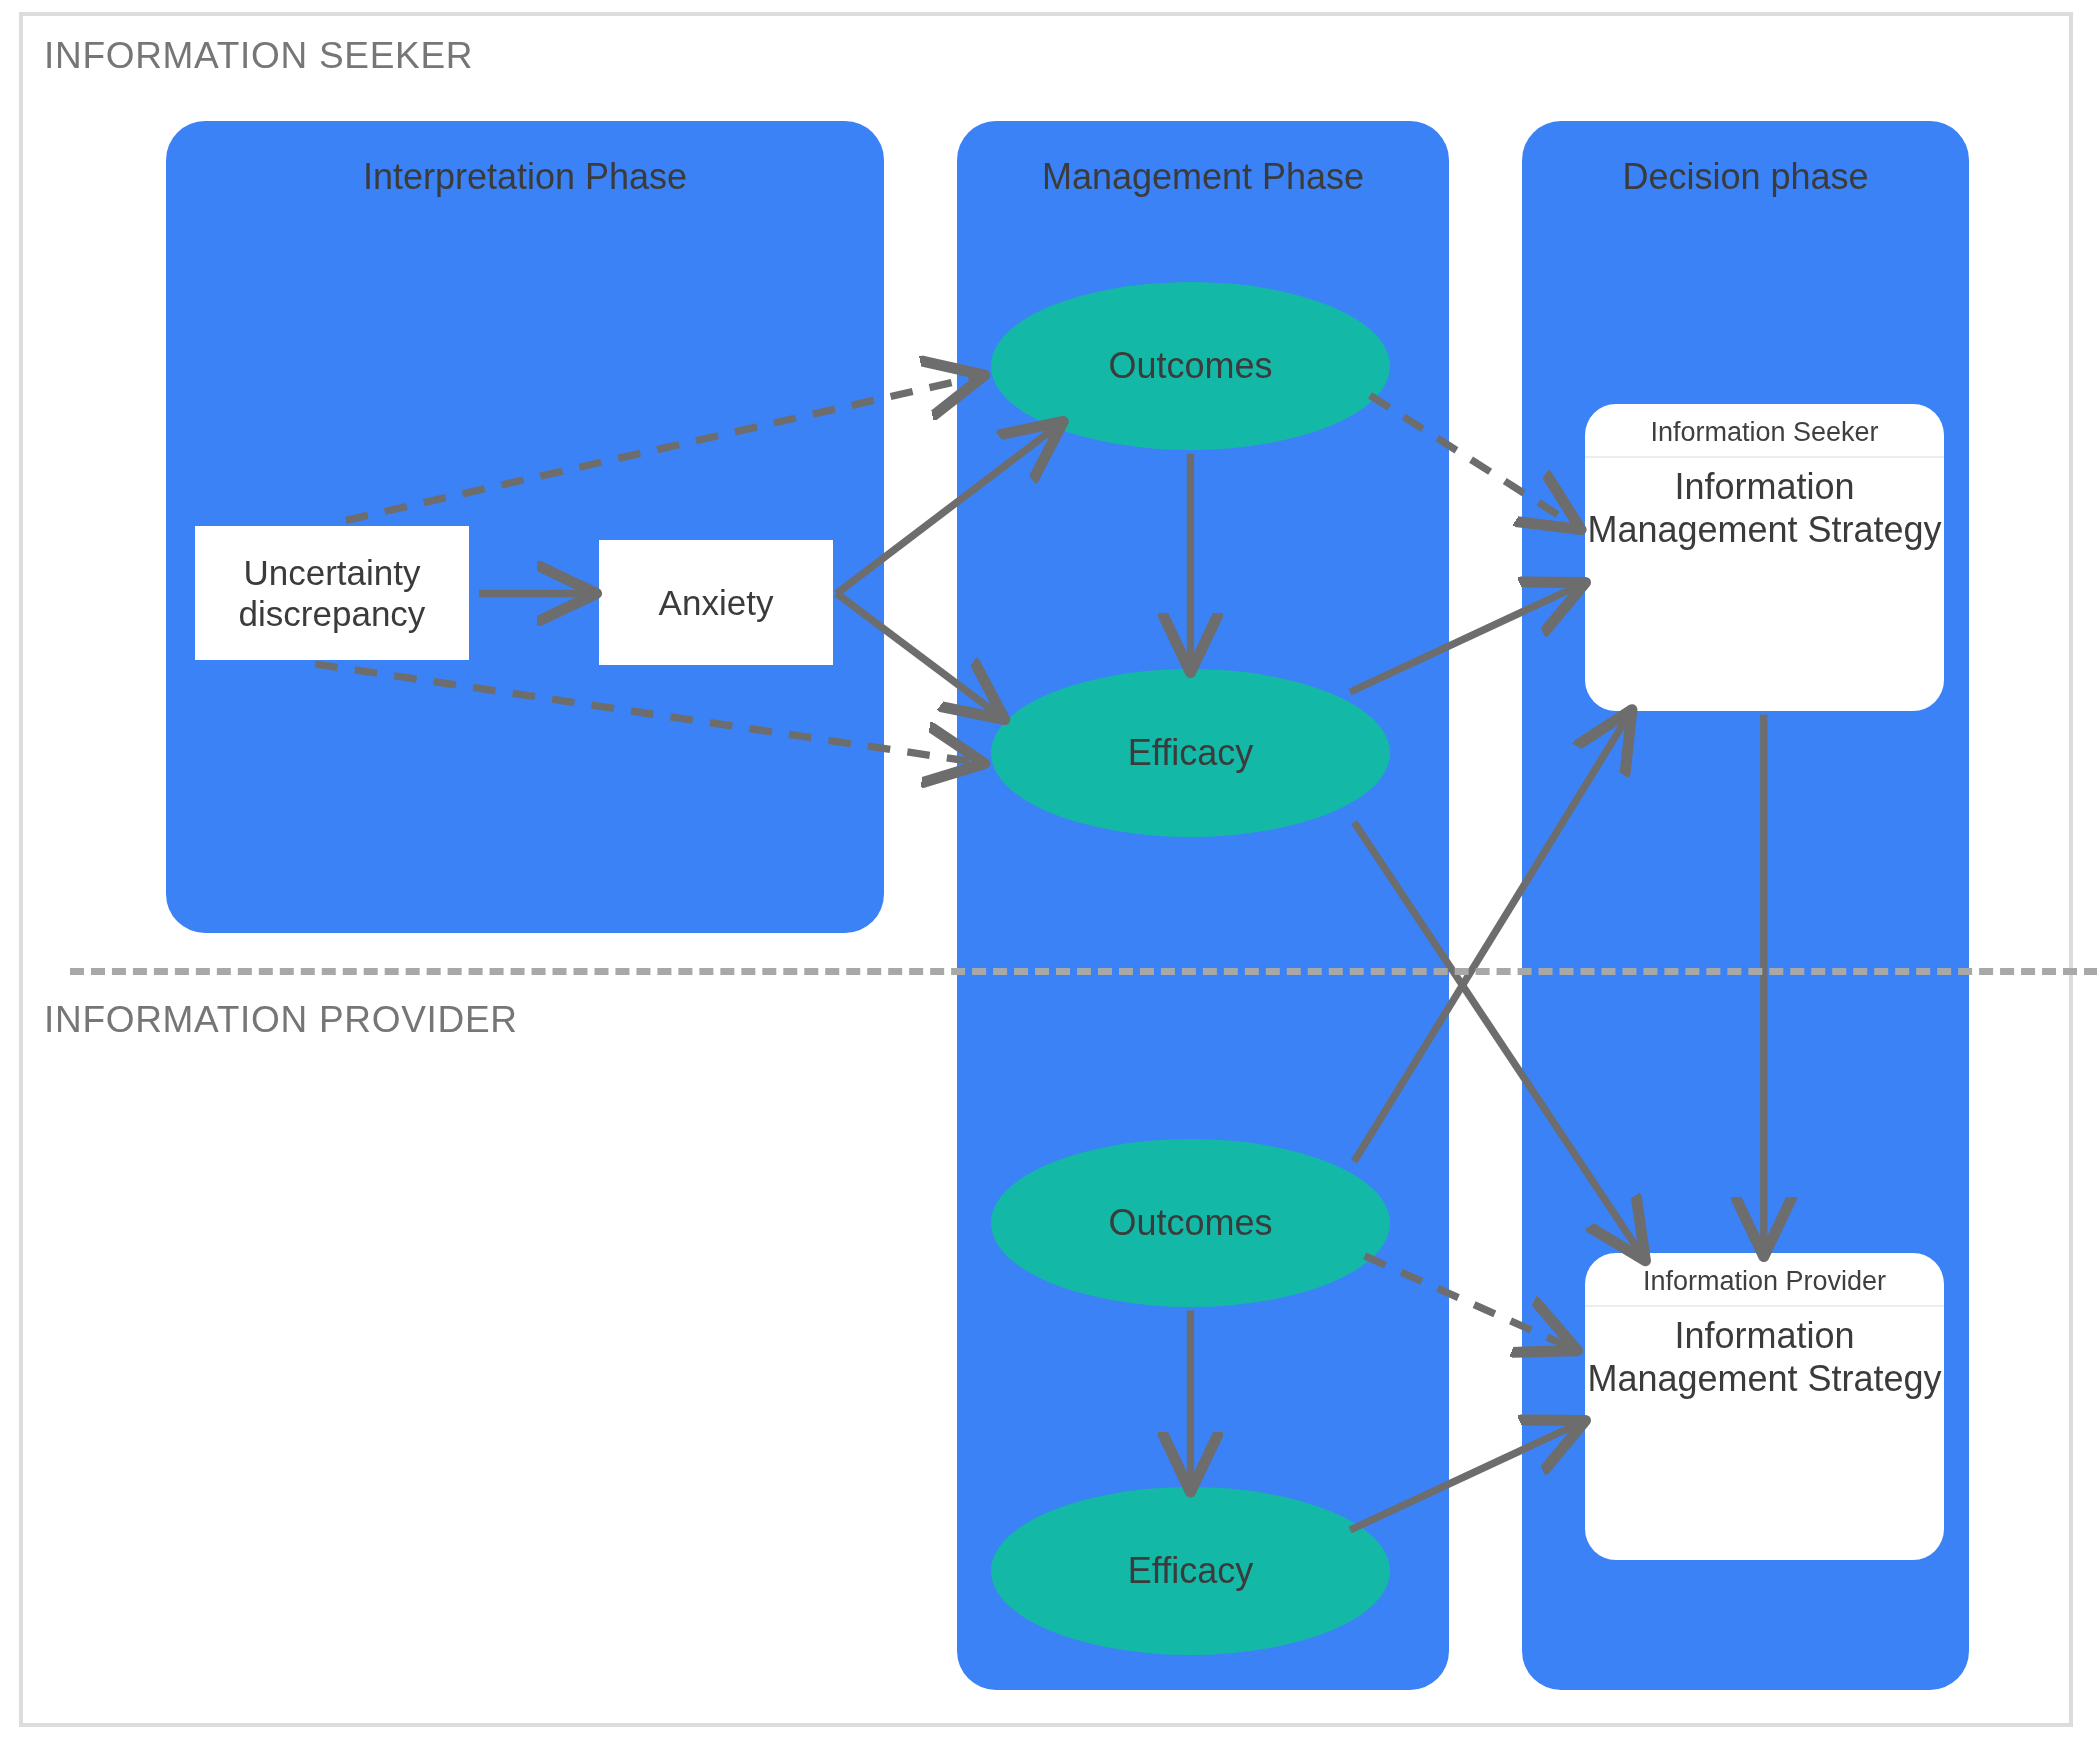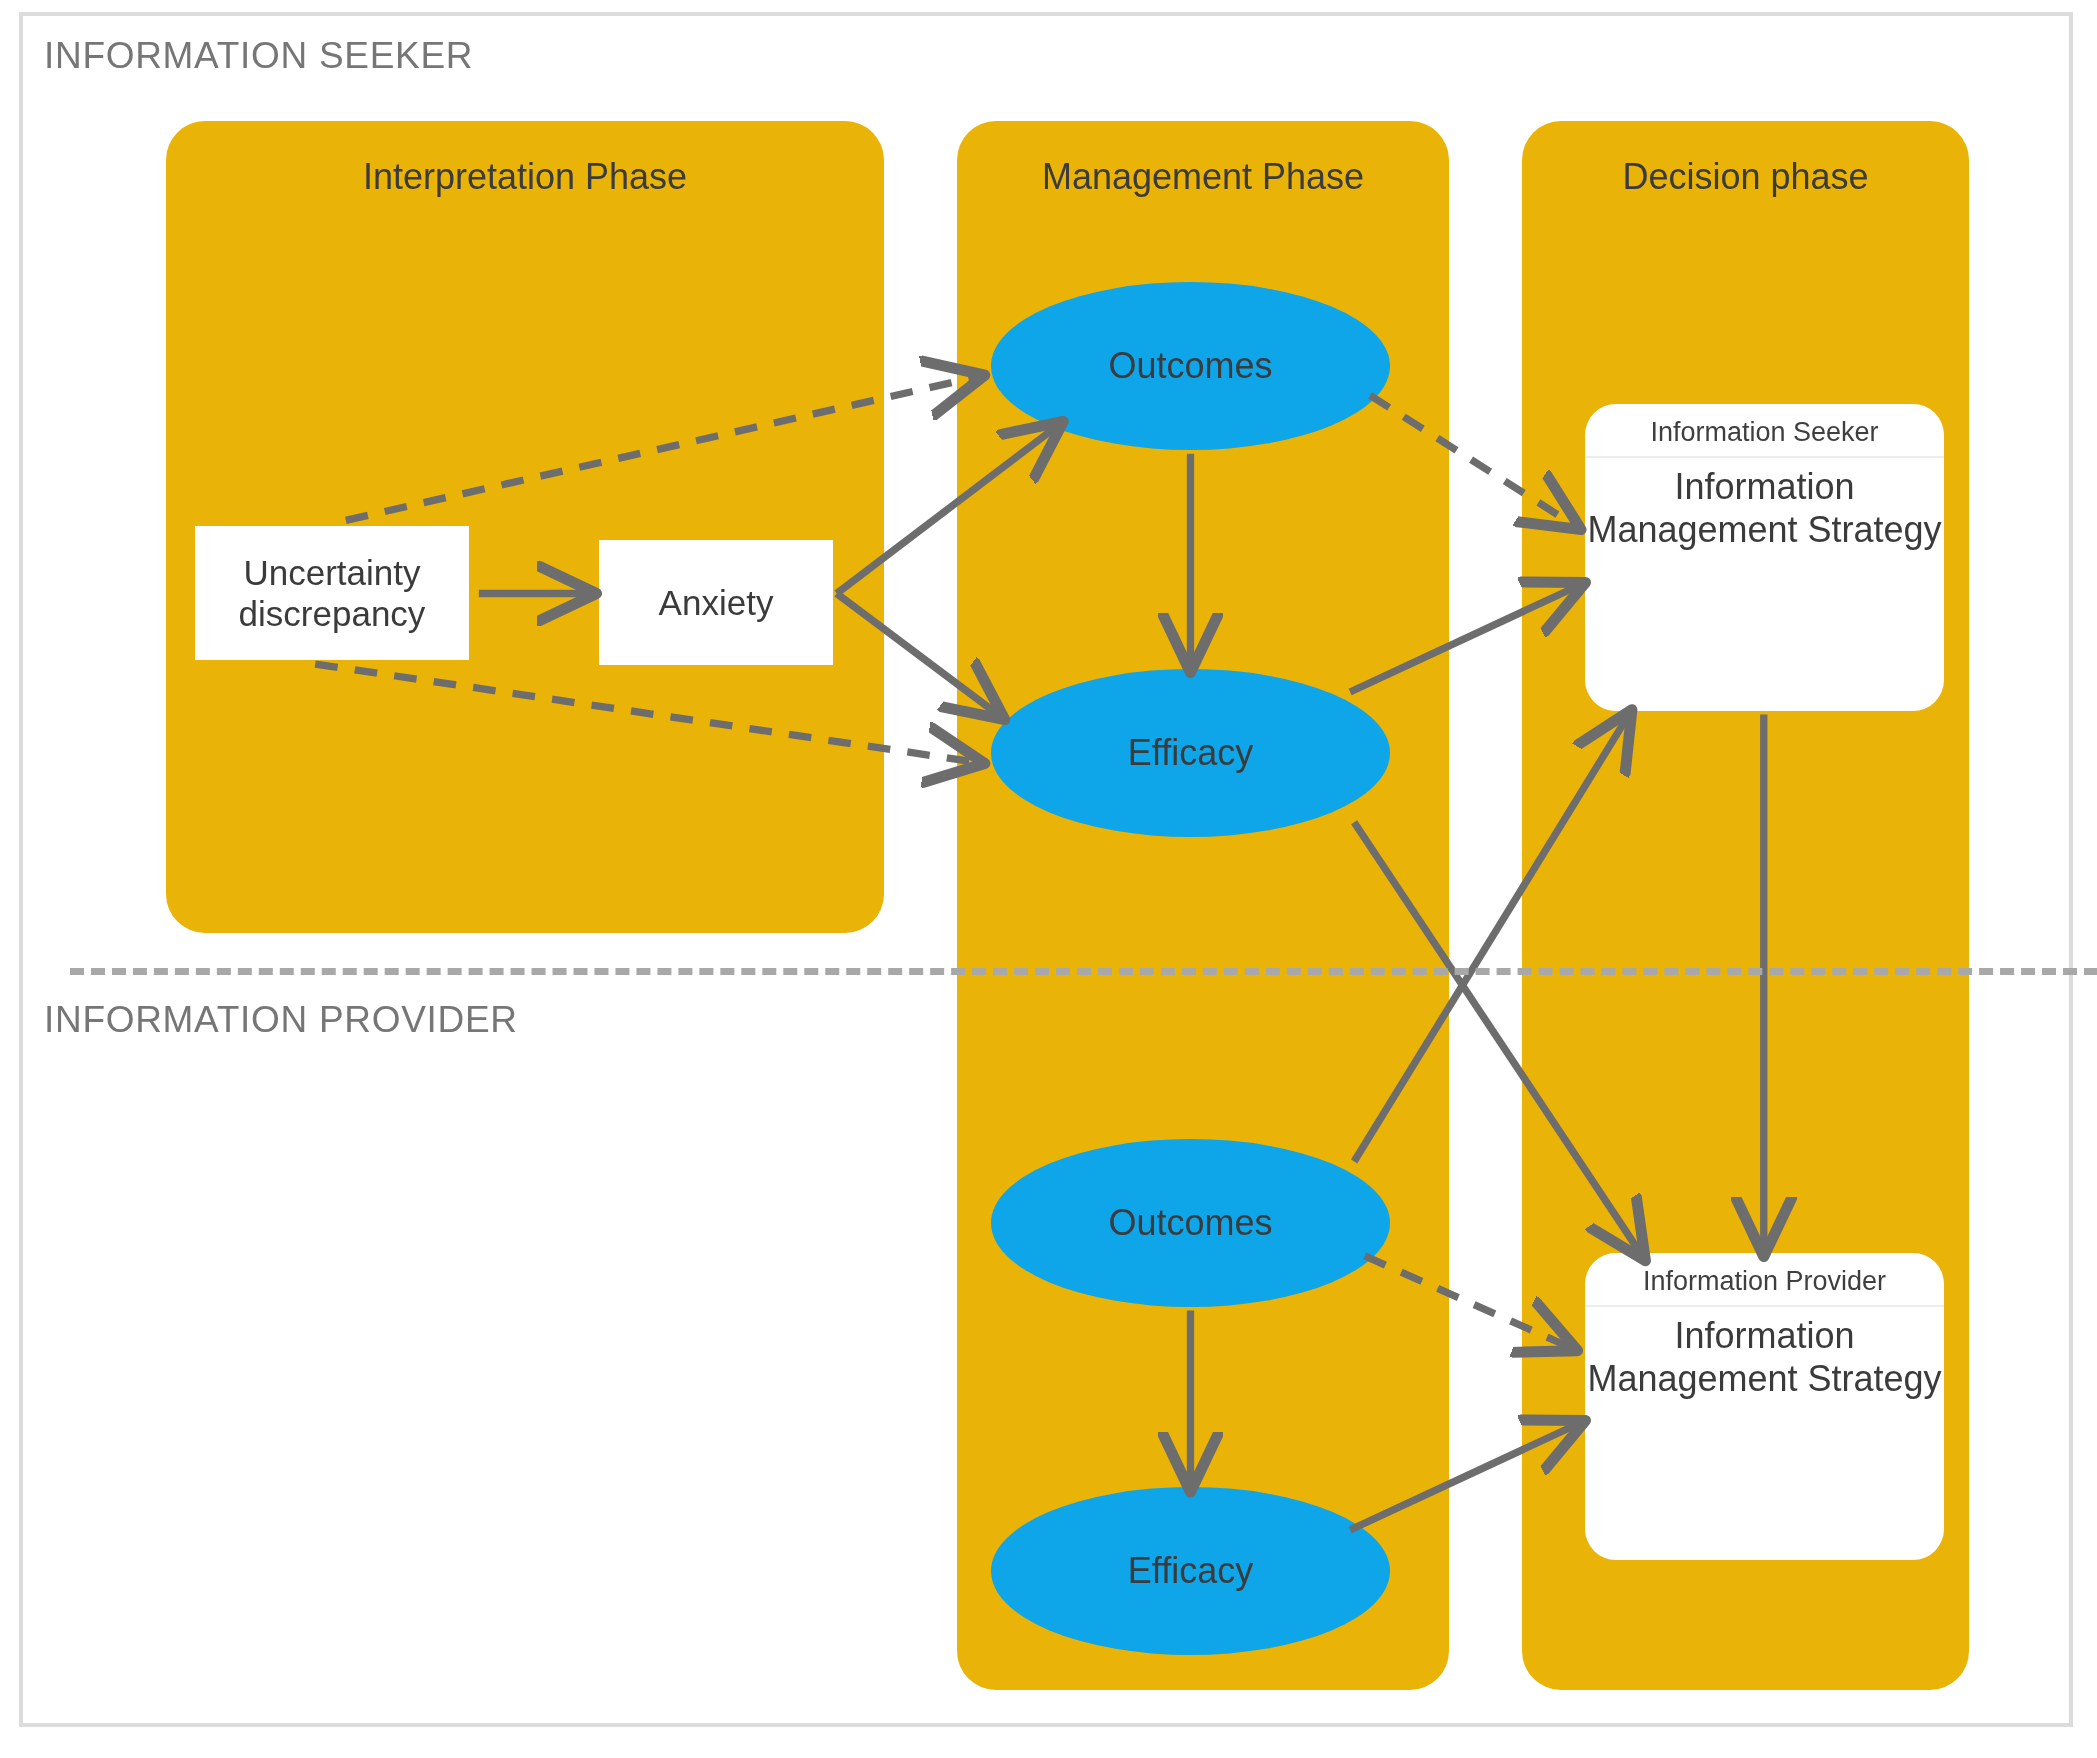--- a/index.html
+++ b/index.html
@@ -33,21 +33,21 @@
     font-size: 37px;
     letter-spacing: 0.7px;
     font-weight: 400;
     white-space: nowrap;
   }
   #seeker-title { left: 44px; top: 35px; }
   #provider-title { left: 44px; top: 999px; }
 
   .phase {
     position: absolute;
-    background: #eab308;
+    background: #3b82f6;
     border-radius: 39px;
   }
   .phase-label {
     position: absolute;
     top: 35px;
     left: 0;
     width: 100%;
     text-align: center;
     color: #3b3b3b;
     font-size: 36px;
@@ -68,21 +68,21 @@
     text-align: center;
     font-size: 35px;
     line-height: 1.18;
     z-index: 6;
   }
   #node-uncertainty { left: 195px;  top: 526px;  width: 274px; height: 134px; }
   #node-anxiety     { left: 599px;  top: 540px;  width: 234px; height: 125px; justify-content: center; }
 
   .ellipse {
     position: absolute;
-    background: #0ea5e9;
+    background: #14b8a6;
     border-radius: 50%;
     color: #3b3b3b;
     display: flex;
     align-items: center;
     justify-content: center;
     font-size: 36px;
     z-index: 6;
   }
   #ell-out-seeker { left: 991px; top: 282px;  width: 399px; height: 168px; }
   #ell-eff-seeker { left: 991px; top: 669px; width: 399px; height: 168px; }

